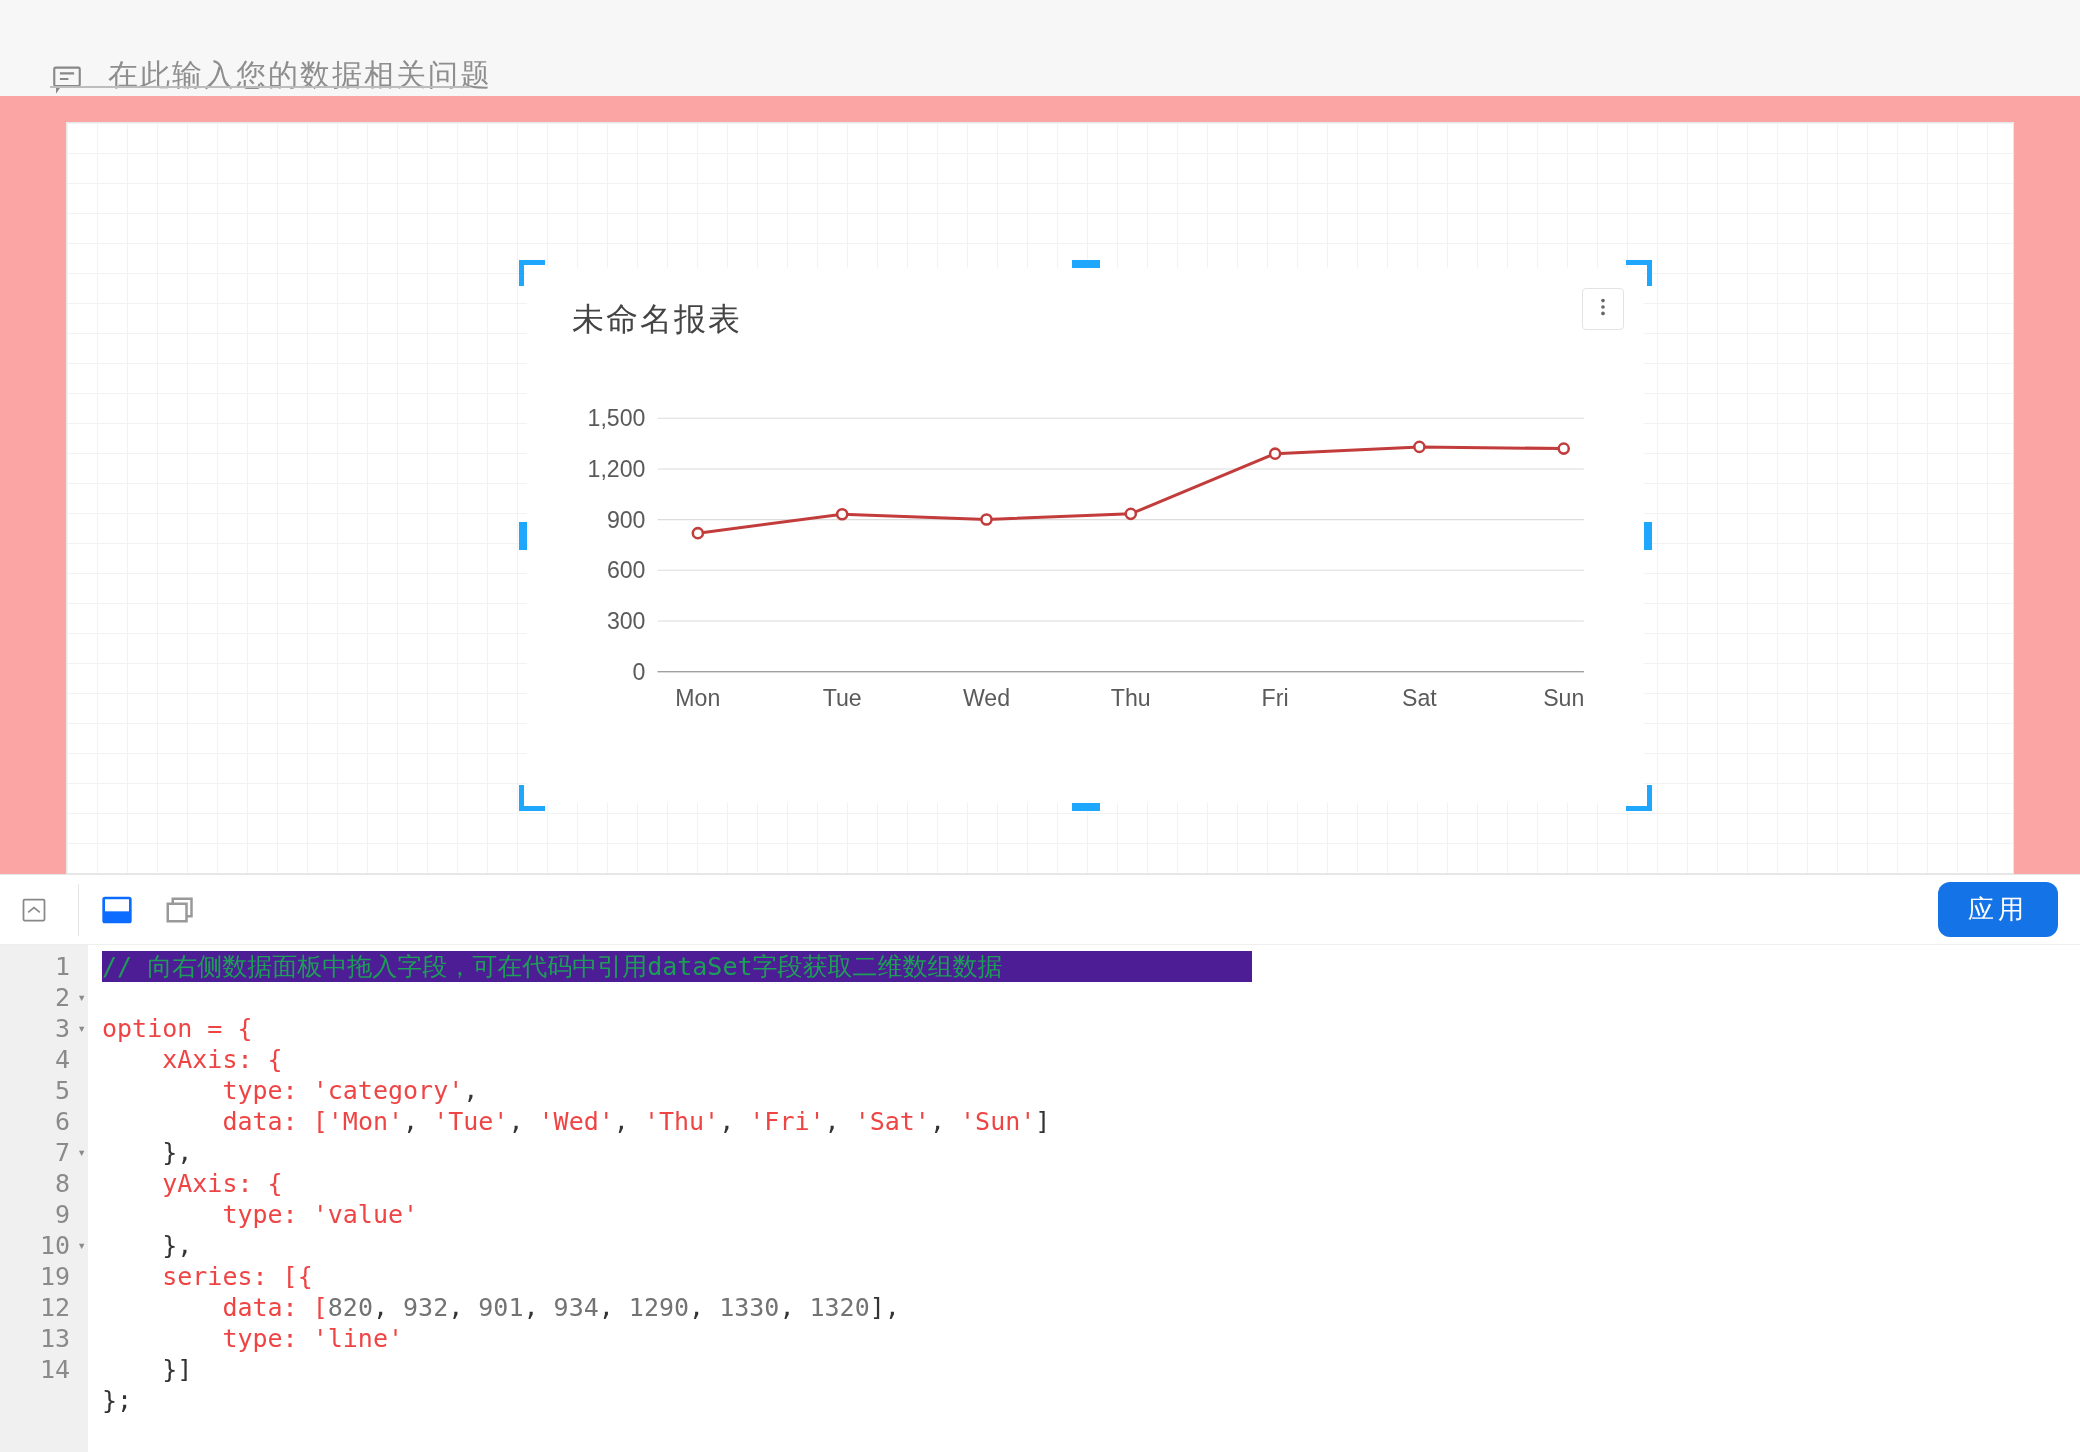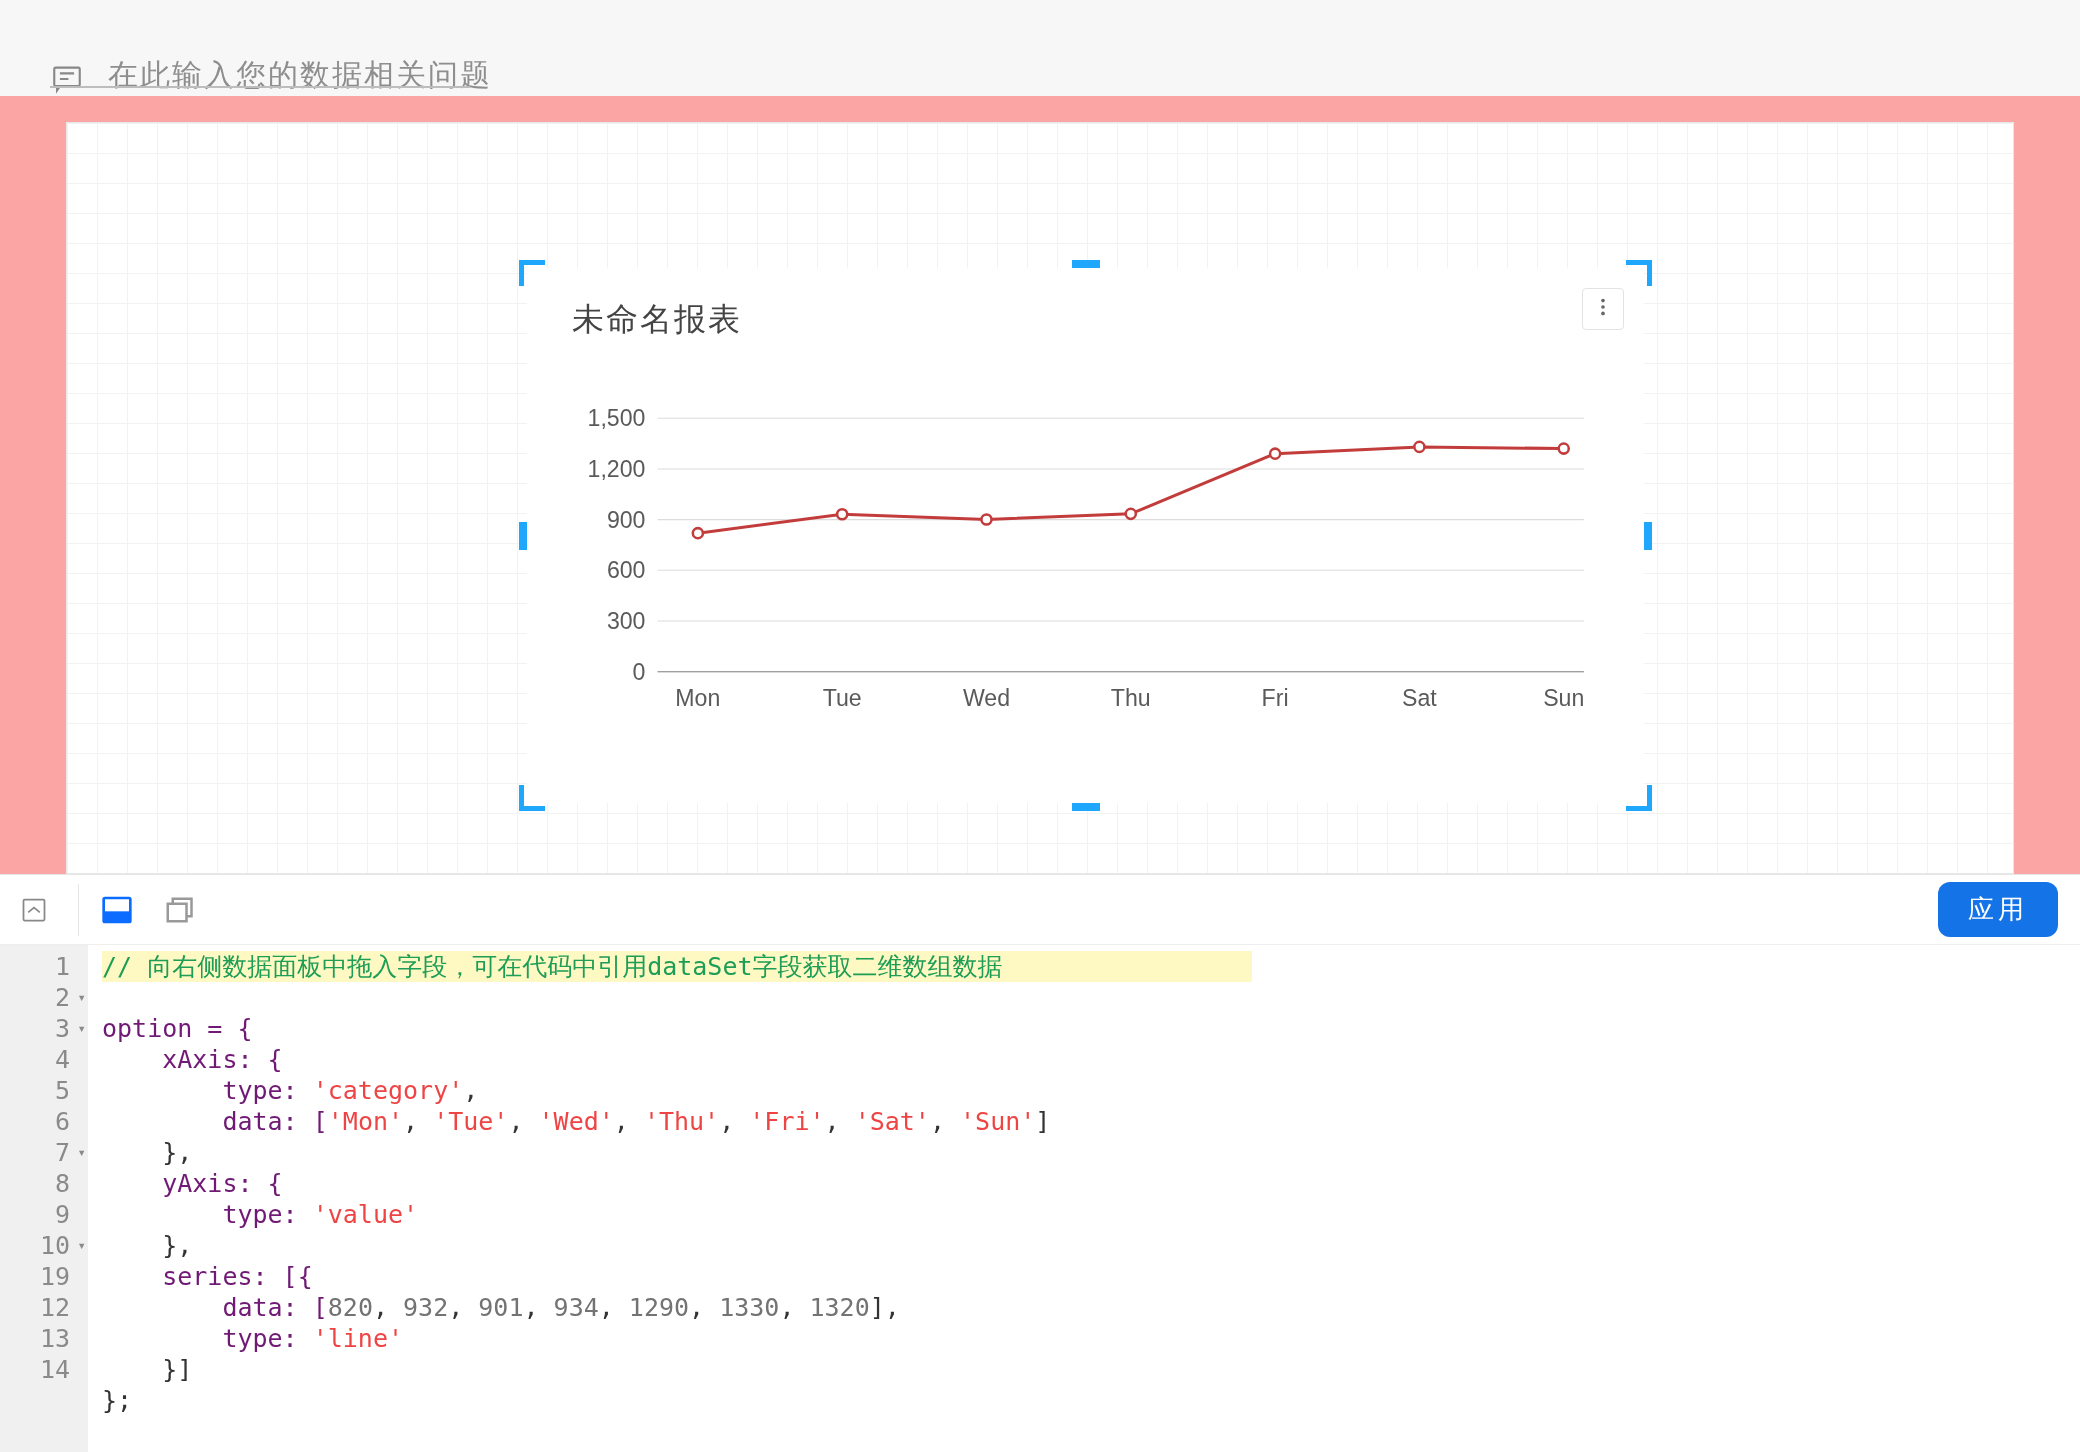--- a/index.html
+++ b/index.html
@@ -48,23 +48,23 @@
 .toolbar .tab-icon.active { color:#0b6cff; }
 .toolbar .tab-icon.inactive { color:#999; }
 .apply-btn { margin-left:auto; background:#1473e6; color:#fff; font-size:26px; letter-spacing:4px; padding:10px 30px; border-radius:12px; cursor:pointer; }
 
 
 .editor-wrap { display:flex; height:508px; background:#fff; border-top:1px solid #eee;}
 .gutter { width:88px; background:#f0f0f0; padding-top:6px; font-family: Menlo, Consolas, monospace; font-size:25px; color:#8a8a8a; text-align:right; }
 .gutter .ln { height:31px; line-height:31px; padding-right:18px; position:relative;}
 .gutter .ln.fold::after{ content:"\25BE"; position:absolute; right:2px; font-size:14px; color:#8a8a8a;}
 .code { flex:1; padding:6px 0 0 14px; font-family: Menlo, Consolas, monospace; font-size:25px; line-height:31px; white-space:pre; color:#2b2b2b; }
-.code .ln1 { background:#fef9c3; display:block; width:1150px;}
+.code .ln1 { background:#4c1d95; display:block; width:1150px;}
 .tok-comment{color:#1d9d56;}
-.tok-key{color:#701a75;}
+.tok-key{color:#ef4444;}
 .tok-str{color:#ef4444;}
 .tok-num{color:#737373;}
 .tok-punct{color:#333;}
 </style>
 </head>
 <body>
 
 <div class="search-row">
   <span class="qicon">
     <svg viewBox="0 0 24 24" width="34" height="34" fill="none" stroke="currentColor" stroke-width="1.5">

